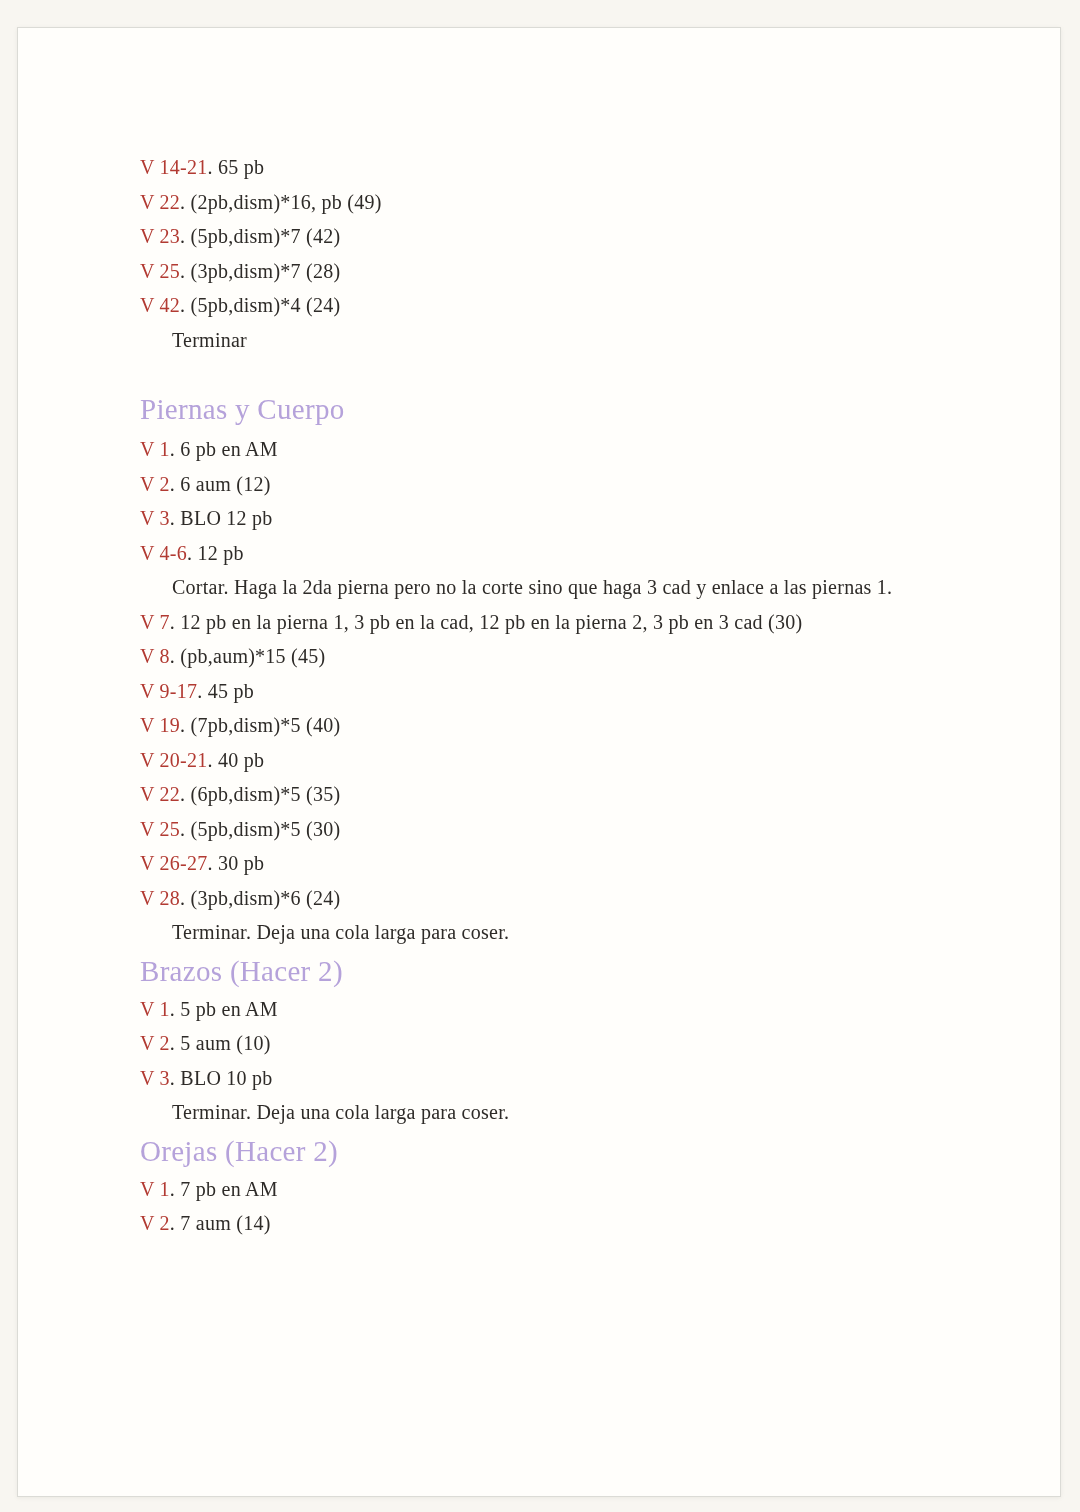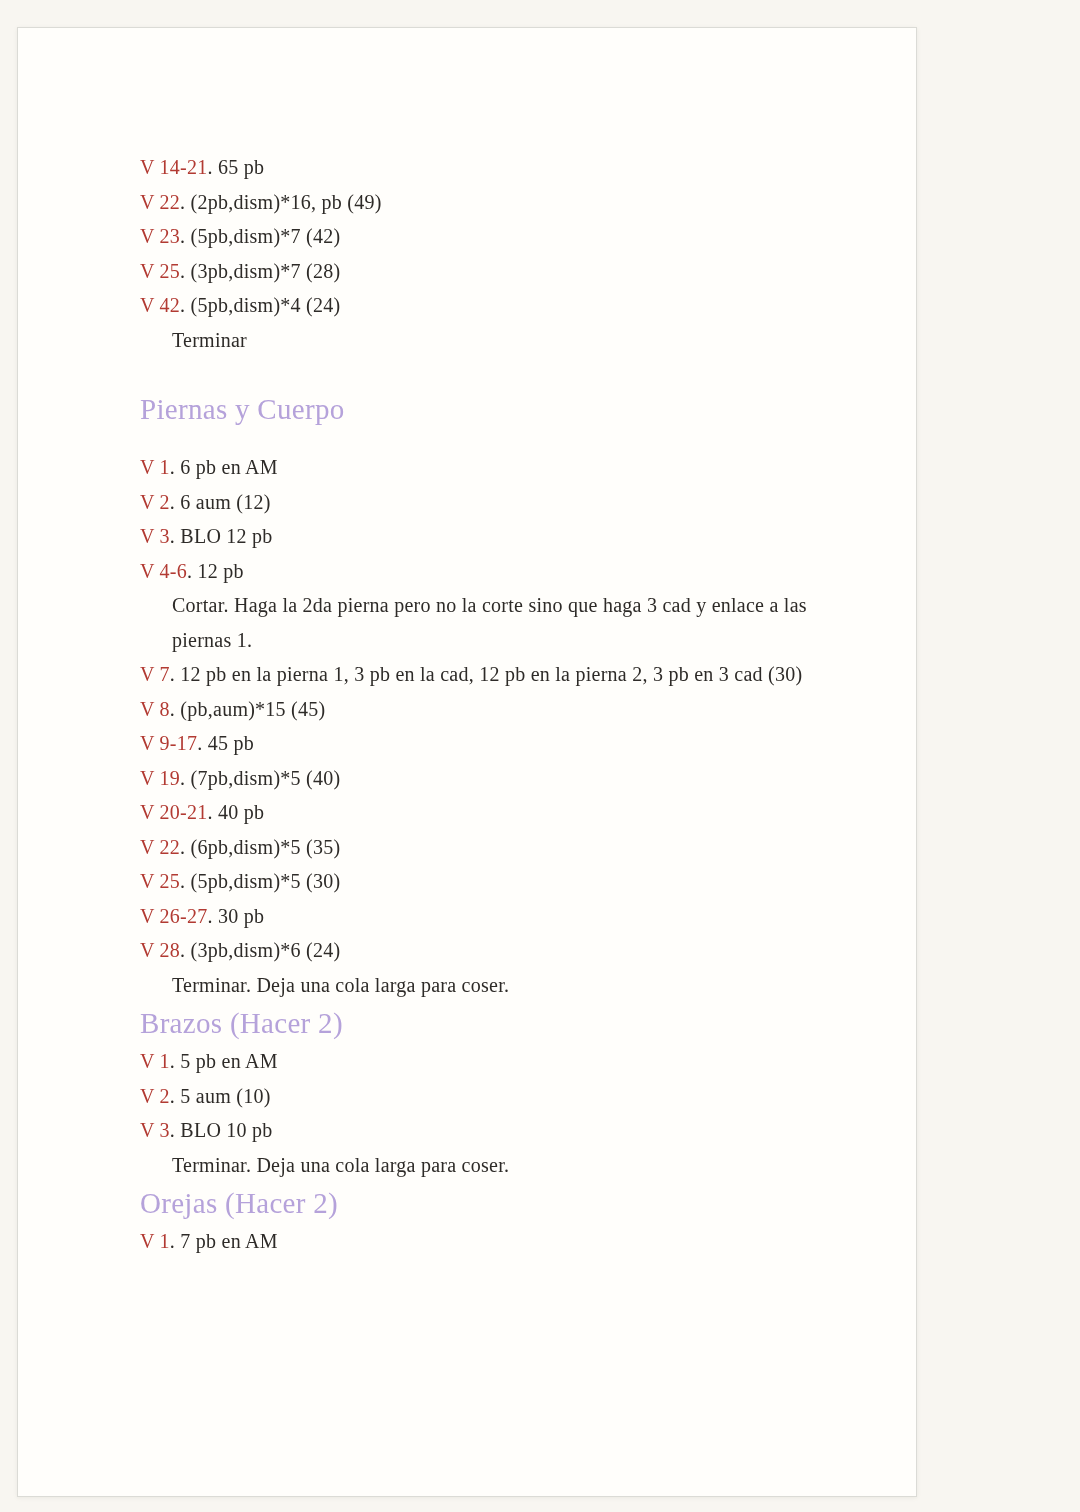--- a/index.html
+++ b/index.html
@@ -7,42 +7,42 @@
     width: 1080px;
     height: 1512px;
     background: #f8f6f1;
     font-family: "Liberation Serif", "DejaVu Serif", serif;
     overflow: hidden;
   }
   .paper {
     position: absolute;
     left: 17px;
     top: 27px;
-    width: 900px;
+    width: 1044px;
     height: 1470px;
     background: #fffefb;
     border: 1px solid #dbdbd6;
     box-shadow: 0 1px 4px rgba(120,115,100,0.10);
   }
   .content {
     position: absolute;
     left: 122px;
     top: 122px;
     right: 55px;
   }
   section { display: block; }
   .section-heading {
     font-size: 29px;
     font-weight: 400;
     color: #b5a2da;
     line-height: 42px;
     margin: 0;
     letter-spacing: 0.3px;
   }
-  section[data-section-index="1"] .section-heading { margin-top: 31px; margin-bottom: 20px; }
+  section[data-section-index="1"] .section-heading { margin-top: 31px; margin-bottom: 2px; }
   .row {
     font-size: 20px;
     line-height: 34.5px;
     color: #2e2b28;
     letter-spacing: 0.25px;
     white-space: nowrap;
   }
   .row-label { color: #b23a32; }
   .row.note { white-space: normal; margin-left: 32px; }
 </style>
@@ -81,16 +81,17 @@
         <section data-section-index="2">
           <h2 class="section-heading">Brazos (Hacer 2)</h2>
           <p class="row"><span class="row-label">V 1</span><span class="row-sep">. </span><span class="row-text">5 pb en AM</span></p>
           <p class="row"><span class="row-label">V 2</span><span class="row-sep">. </span><span class="row-text">5 aum (10)</span></p>
           <p class="row"><span class="row-label">V 3</span><span class="row-sep">. </span><span class="row-text">BLO 10 pb</span></p>
           <p class="row note"><span class="row-text">Terminar. Deja una cola larga para coser.</span></p>
         </section>
         <section data-section-index="3">
           <h2 class="section-heading">Orejas (Hacer 2)</h2>
           <p class="row"><span class="row-label">V 1</span><span class="row-sep">. </span><span class="row-text">7 pb en AM</span></p>
+          <p class="row"><span class="row-label">V 2</span><span class="row-sep">. </span><span class="row-text">7 aum (14)</span></p>
         </section>
       </div>
   </div>
 </div>
 
 </body></html>

